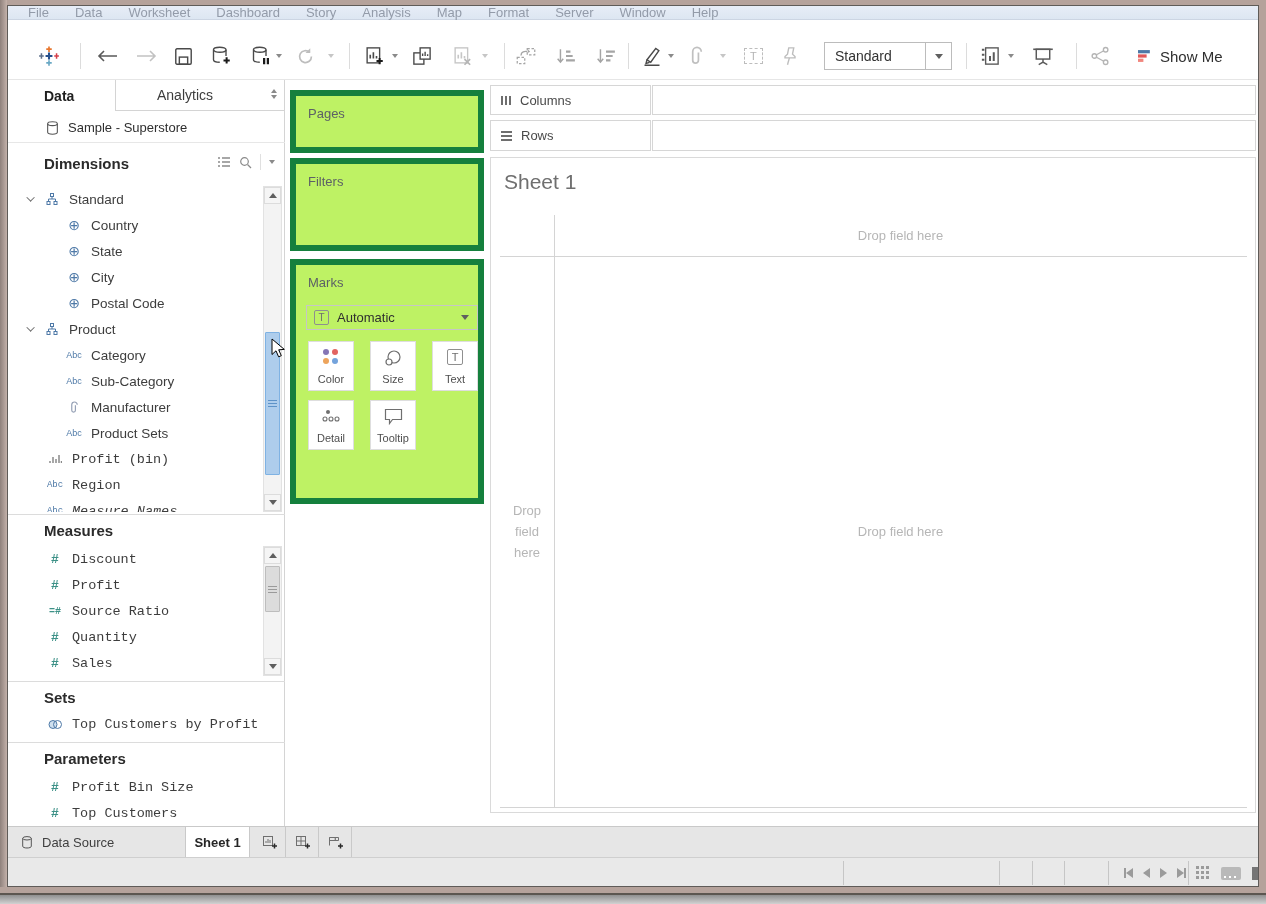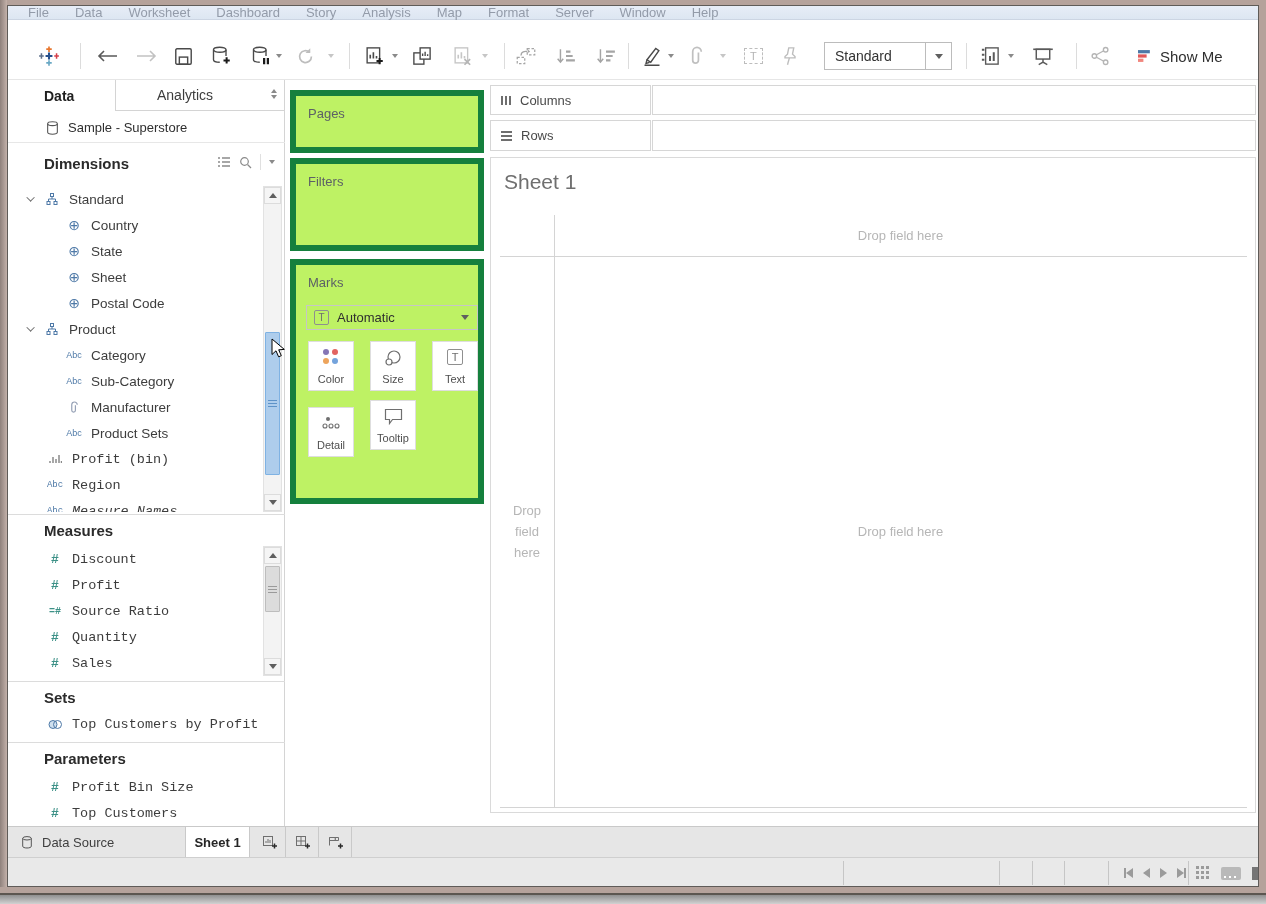--- a/index.html
+++ b/index.html
@@ -374,21 +374,21 @@
         <div class="frow lvl1">
           <span class="fic globe-g">⊕</span>
           <span class="flab">Country</span>
         </div>
         <div class="frow lvl1">
           <span class="fic globe-g">⊕</span>
           <span class="flab">State</span>
         </div>
         <div class="frow lvl1">
           <span class="fic globe-g">⊕</span>
-          <span class="flab">Sheet</span>
+          <span class="flab">City</span>
         </div>
         <div class="frow lvl1">
           <span class="fic globe-g">⊕</span>
           <span class="flab">Postal Code</span>
         </div>
         <div class="frow lvl0h">
           <span class="chev"></span>
           <span class="fic">
               <svg width="12" height="12" viewBox="0 0 12 12">
                 <rect x="4.5" y="0.5" width="3" height="3" stroke="#4e79a7" fill="none"></rect>
@@ -558,21 +558,21 @@
             </svg>
         </span>
         <span class="mlab">Size</span>
       </div>
       <div class="mbtn" style="left:136px; top:76px;">
         <span class="mico">
           <span style="width:16px;height:16px;border:1px solid #8f8f8f;border-radius:2px;font-size:11px;color:#6f6f6f;display:flex;align-items:center;justify-content:center;">T</span>
         </span>
         <span class="mlab">Text</span>
       </div>
-      <div class="mbtn" style="left:12px; top:142px;">
+      <div class="mbtn" style="left:12px; top:135px;">
         <span class="mico">
           <svg width="18" height="16" viewBox="0 0 18 16">
               <circle cx="6" cy="4" r="2" fill="#6f6f6f"></circle>
               <circle cx="3" cy="11" r="2" stroke="#6f6f6f" fill="none" stroke-width="1.1"></circle>
               <circle cx="9" cy="11" r="2" stroke="#6f6f6f" fill="none" stroke-width="1.1"></circle>
               <circle cx="15" cy="11" r="2" stroke="#6f6f6f" fill="none" stroke-width="1.1"></circle>
             </svg>
         </span>
         <span class="mlab">Detail</span>
       </div>

